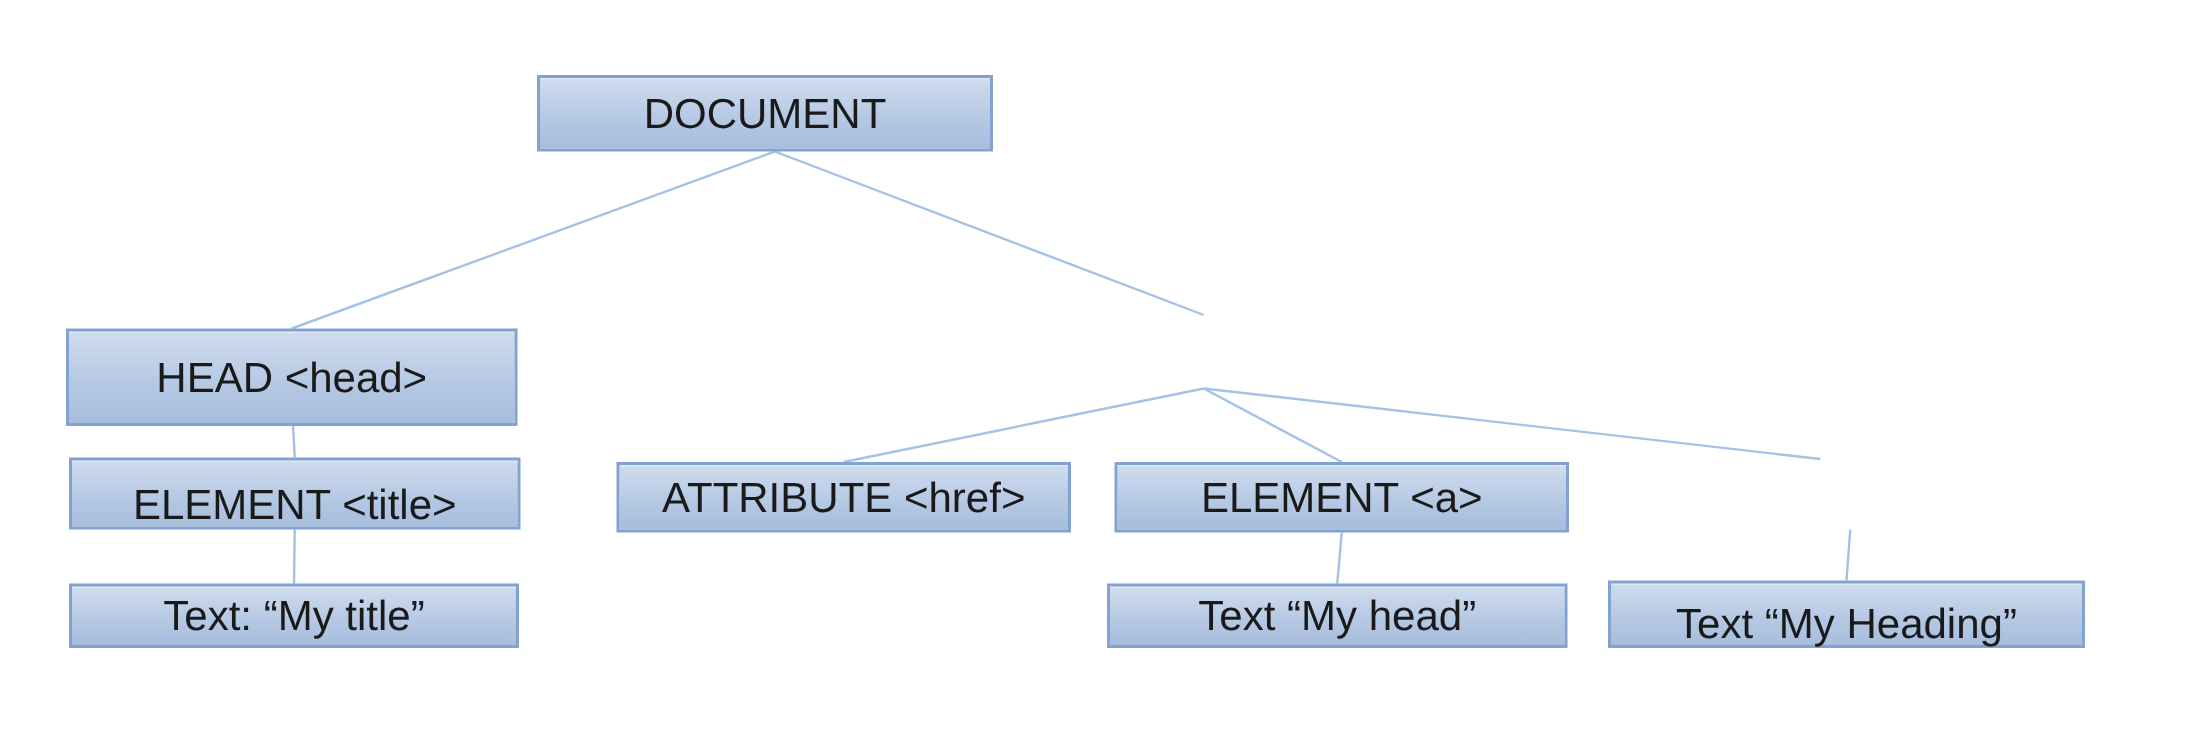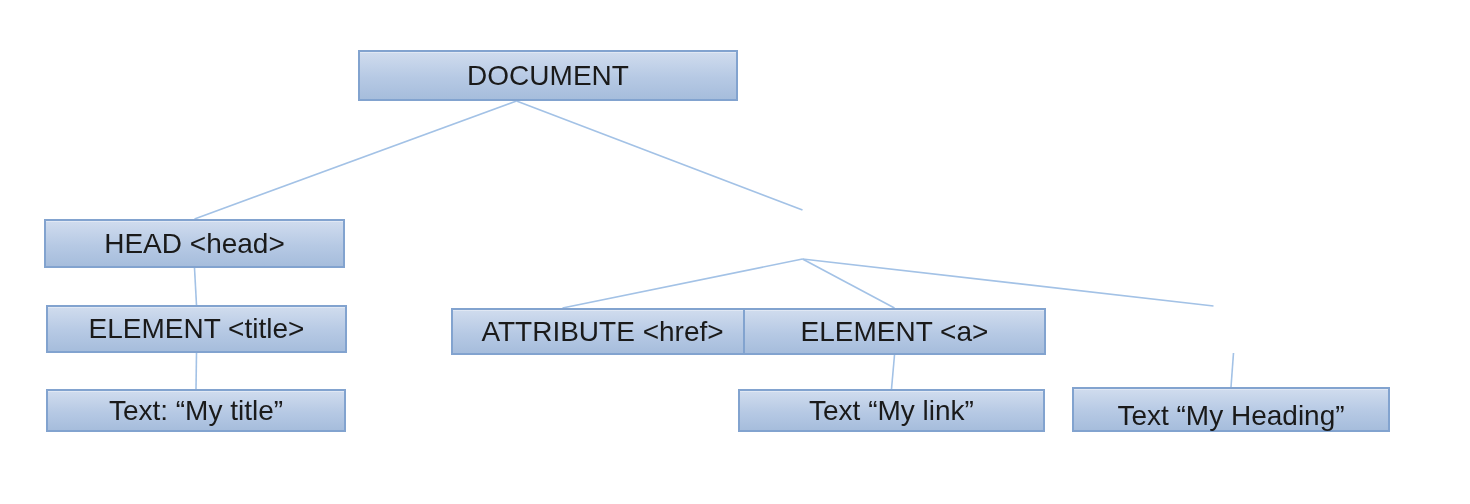--- a/index.html
+++ b/index.html
@@ -56,37 +56,37 @@
       <line x1="516.5" y1="101" x2="802.5" y2="210" stroke="#a3c2e6" stroke-width="1.6"></line>
       <line x1="194.5" y1="268" x2="196.5" y2="305" stroke="#a3c2e6" stroke-width="1.6"></line>
       <line x1="196.5" y1="353" x2="196" y2="389" stroke="#a3c2e6" stroke-width="1.6"></line>
       <line x1="802.5" y1="259" x2="562.5" y2="308" stroke="#a3c2e6" stroke-width="1.6"></line>
       <line x1="802.5" y1="259" x2="894.5" y2="308" stroke="#a3c2e6" stroke-width="1.6"></line>
       <line x1="802.5" y1="259" x2="1213.5" y2="306" stroke="#a3c2e6" stroke-width="1.6"></line>
       <line x1="894.5" y1="355" x2="891.5" y2="389" stroke="#a3c2e6" stroke-width="1.6"></line>
       <line x1="1233.5" y1="353" x2="1231" y2="387" stroke="#a3c2e6" stroke-width="1.6"></line>
     </svg>
 
-<div class="node" style="left: 358px; top: 50px; width: 380px; height: 51px;">
+<div class="node" style="left: 358px; top: 50px; width: 304px; height: 51px;">
       <span>DOCUMENT</span>
     </div>
-    <div class="node" style="left: 44px; top: 219px; width: 301px; height: 49px;">
+    <div class="node" style="left: 44px; top: 219px; width: 301px; height: 65px;">
       <span>HEAD &lt;head&gt;</span>
     </div>
-    <div class="node" style="left: 46px; top: 305px; width: 301px; height: 48px;">
+    <div class="node" style="left: 46px; top: 305px; width: 301px; height: 48px; align-items: flex-end;">
       <span>ELEMENT &lt;title&gt;</span>
     </div>
-    <div class="node" style="left: 411px; top: 308px; width: 303px; height: 47px; margin-left: 40px;">
+    <div class="node" style="left: 411px; top: 308px; width: 303px; height: 47px;">
       <span>ATTRIBUTE &lt;href&gt;</span>
     </div>
     <div class="node" style="left: 743px; top: 308px; width: 303px; height: 47px;">
       <span>ELEMENT &lt;a&gt;</span>
     </div>
     <div class="node" style="left: 46px; top: 389px; width: 300px; height: 43px; text-align: right;">
       <span>Text: “My title”</span>
     </div>
     <div class="node" style="left: 738px; top: 389px; width: 307px; height: 43px;">
-      <span>Text “My link”</span>
+      <span>Text “My head”</span>
     </div>
     <div class="node" style="left: 1072px; top: 387px; width: 318px; height: 45px; align-items: flex-end;">
       <span>Text “My Heading”</span>
     </div>
   </div>
 
 </body></html>

